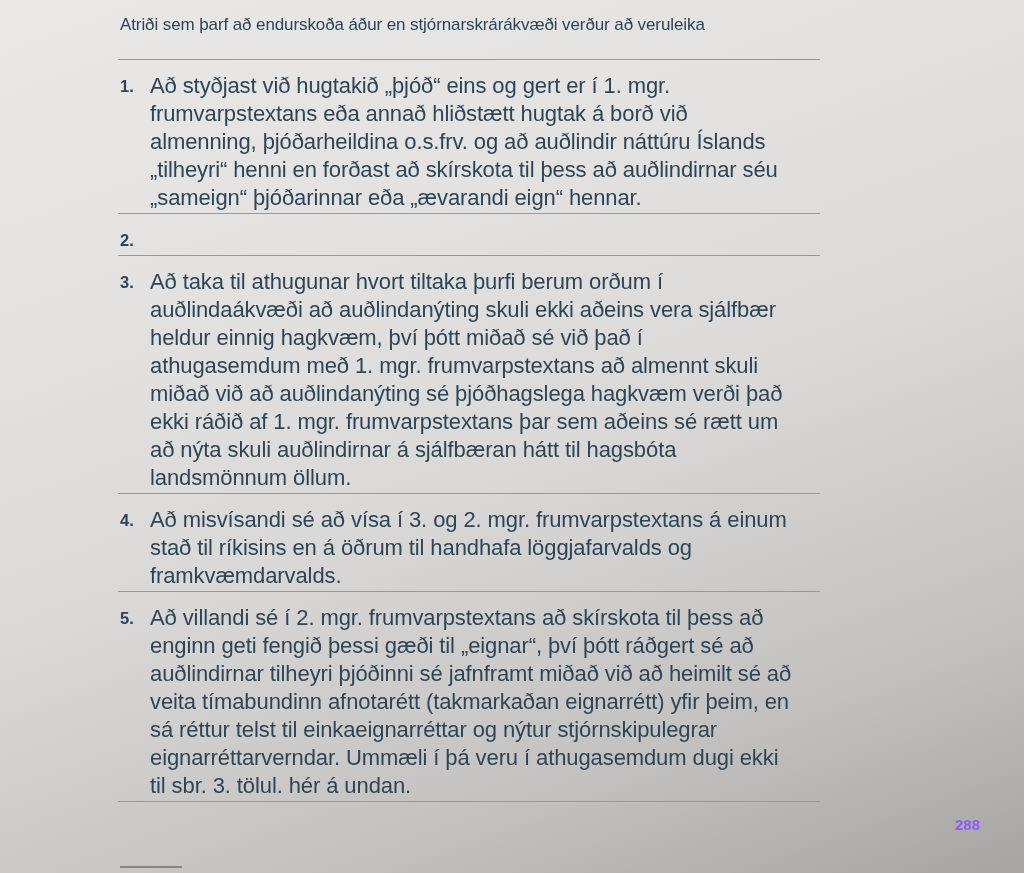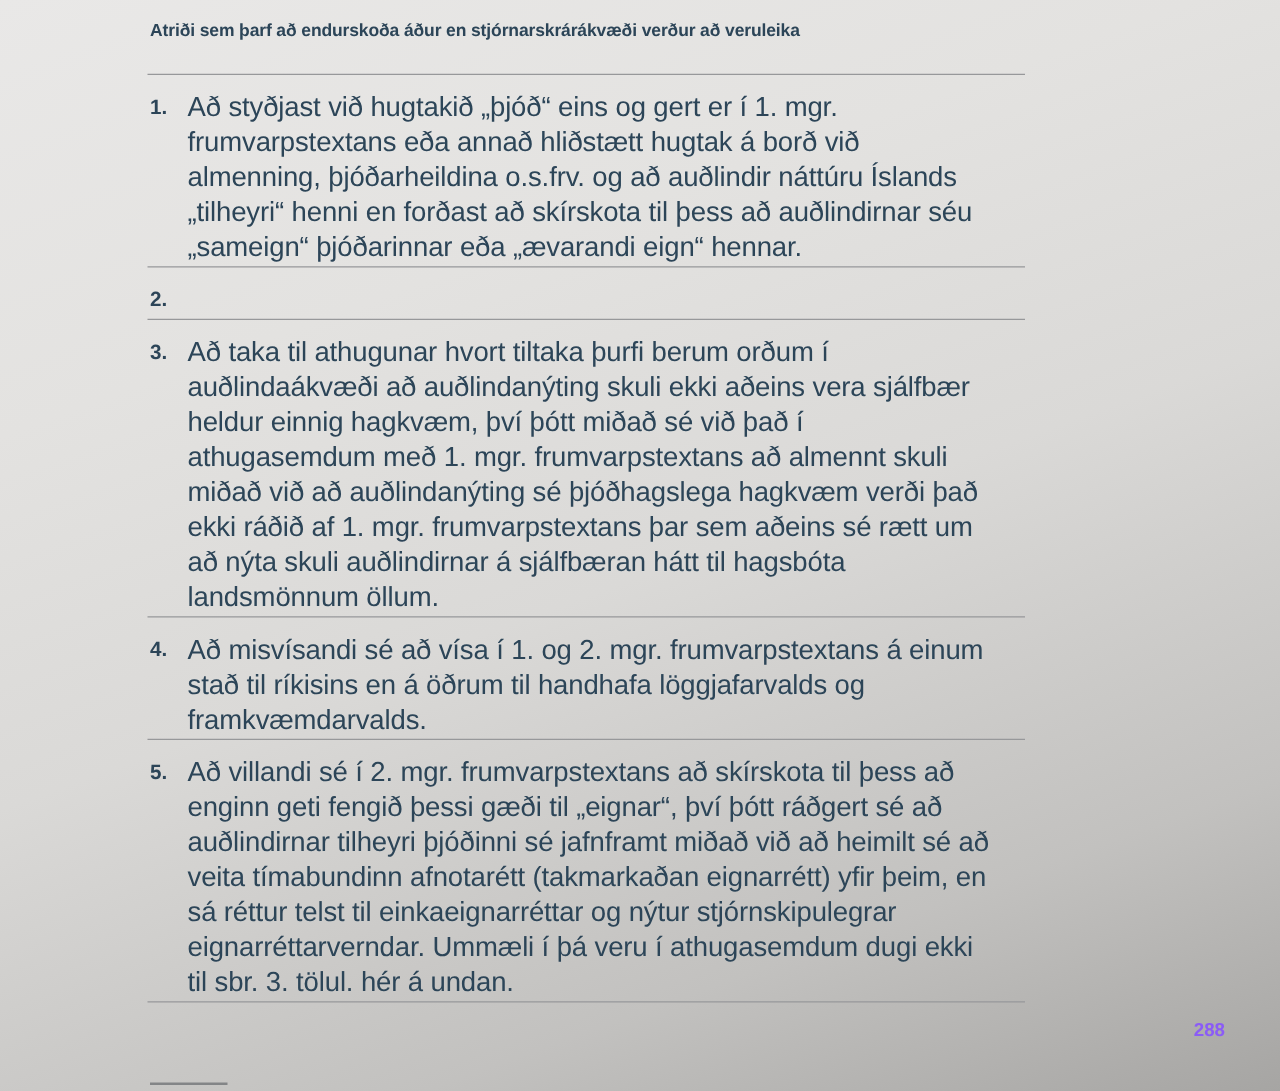--- a/index.html
+++ b/index.html
@@ -13,22 +13,22 @@
     font-family: "Liberation Sans", "DejaVu Sans", sans-serif;
     color: #2c4558;
   }
   .content {
     position: absolute;
     left: 118px;
     top: 12px;
     width: 702px;
   }
   .heading {
-    font-size: 14px;
-    font-weight: 700;
+    font-size: 17px;
+    font-weight: 400;
     letter-spacing: -0.1px;
     margin: 0 0 6px 2px;
     line-height: 25px;
   }
   .intro {
     font-size: 16.5px;
     line-height: 28px;
     letter-spacing: -0.1px;
     margin: 0 0 0 2px;
     width: 648px;
@@ -102,21 +102,21 @@
       <span class="num">2.</span>
     </div>
 
     <div class="item">
       <span class="num">3.</span>
       <span class="txt">Að taka til athugunar hvort tiltaka þurfi berum orðum í auðlindaákvæði að auðlindanýting skuli ekki aðeins vera sjálfbær heldur einnig hagkvæm, því þótt miðað sé við það í athugasemdum með 1. mgr. frumvarpstextans að almennt skuli miðað við að auðlindanýting sé þjóðhagslega hagkvæm verði það ekki ráðið af 1. mgr. frumvarpstextans þar sem aðeins sé rætt um að nýta skuli auðlindirnar á sjálfbæran hátt til hagsbóta landsmönnum öllum.</span>
     </div>
 
     <div class="item">
       <span class="num">4.</span>
-      <span class="txt">Að misvísandi sé að vísa í 1. og 2. mgr. frumvarpstextans á einum stað til ríkisins en á öðrum til handhafa löggjafarvalds og framkvæmdarvalds.</span>
+      <span class="txt">Að misvísandi sé að vísa í 3. og 2. mgr. frumvarpstextans á einum stað til ríkisins en á öðrum til handhafa löggjafarvalds og framkvæmdarvalds.</span>
     </div>
 
     <div class="item">
       <span class="num">5.</span>
       <span class="txt">Að villandi sé í 2. mgr. frumvarpstextans að skírskota til þess að enginn geti fengið þessi gæði til „eignar“, því þótt ráðgert sé að auðlindirnar tilheyri þjóðinni sé jafnframt miðað við að heimilt sé að veita tímabundinn afnotarétt (takmarkaðan eignarrétt) yfir þeim, en sá réttur telst til einkaeignarréttar og nýtur stjórnskipulegrar eignarréttarverndar. Ummæli í þá veru í athugasemdum dugi ekki til sbr. 3. tölul. hér á undan.</span>
     </div>
 
   </div>
 
   <div class="footnote-rule"></div>

